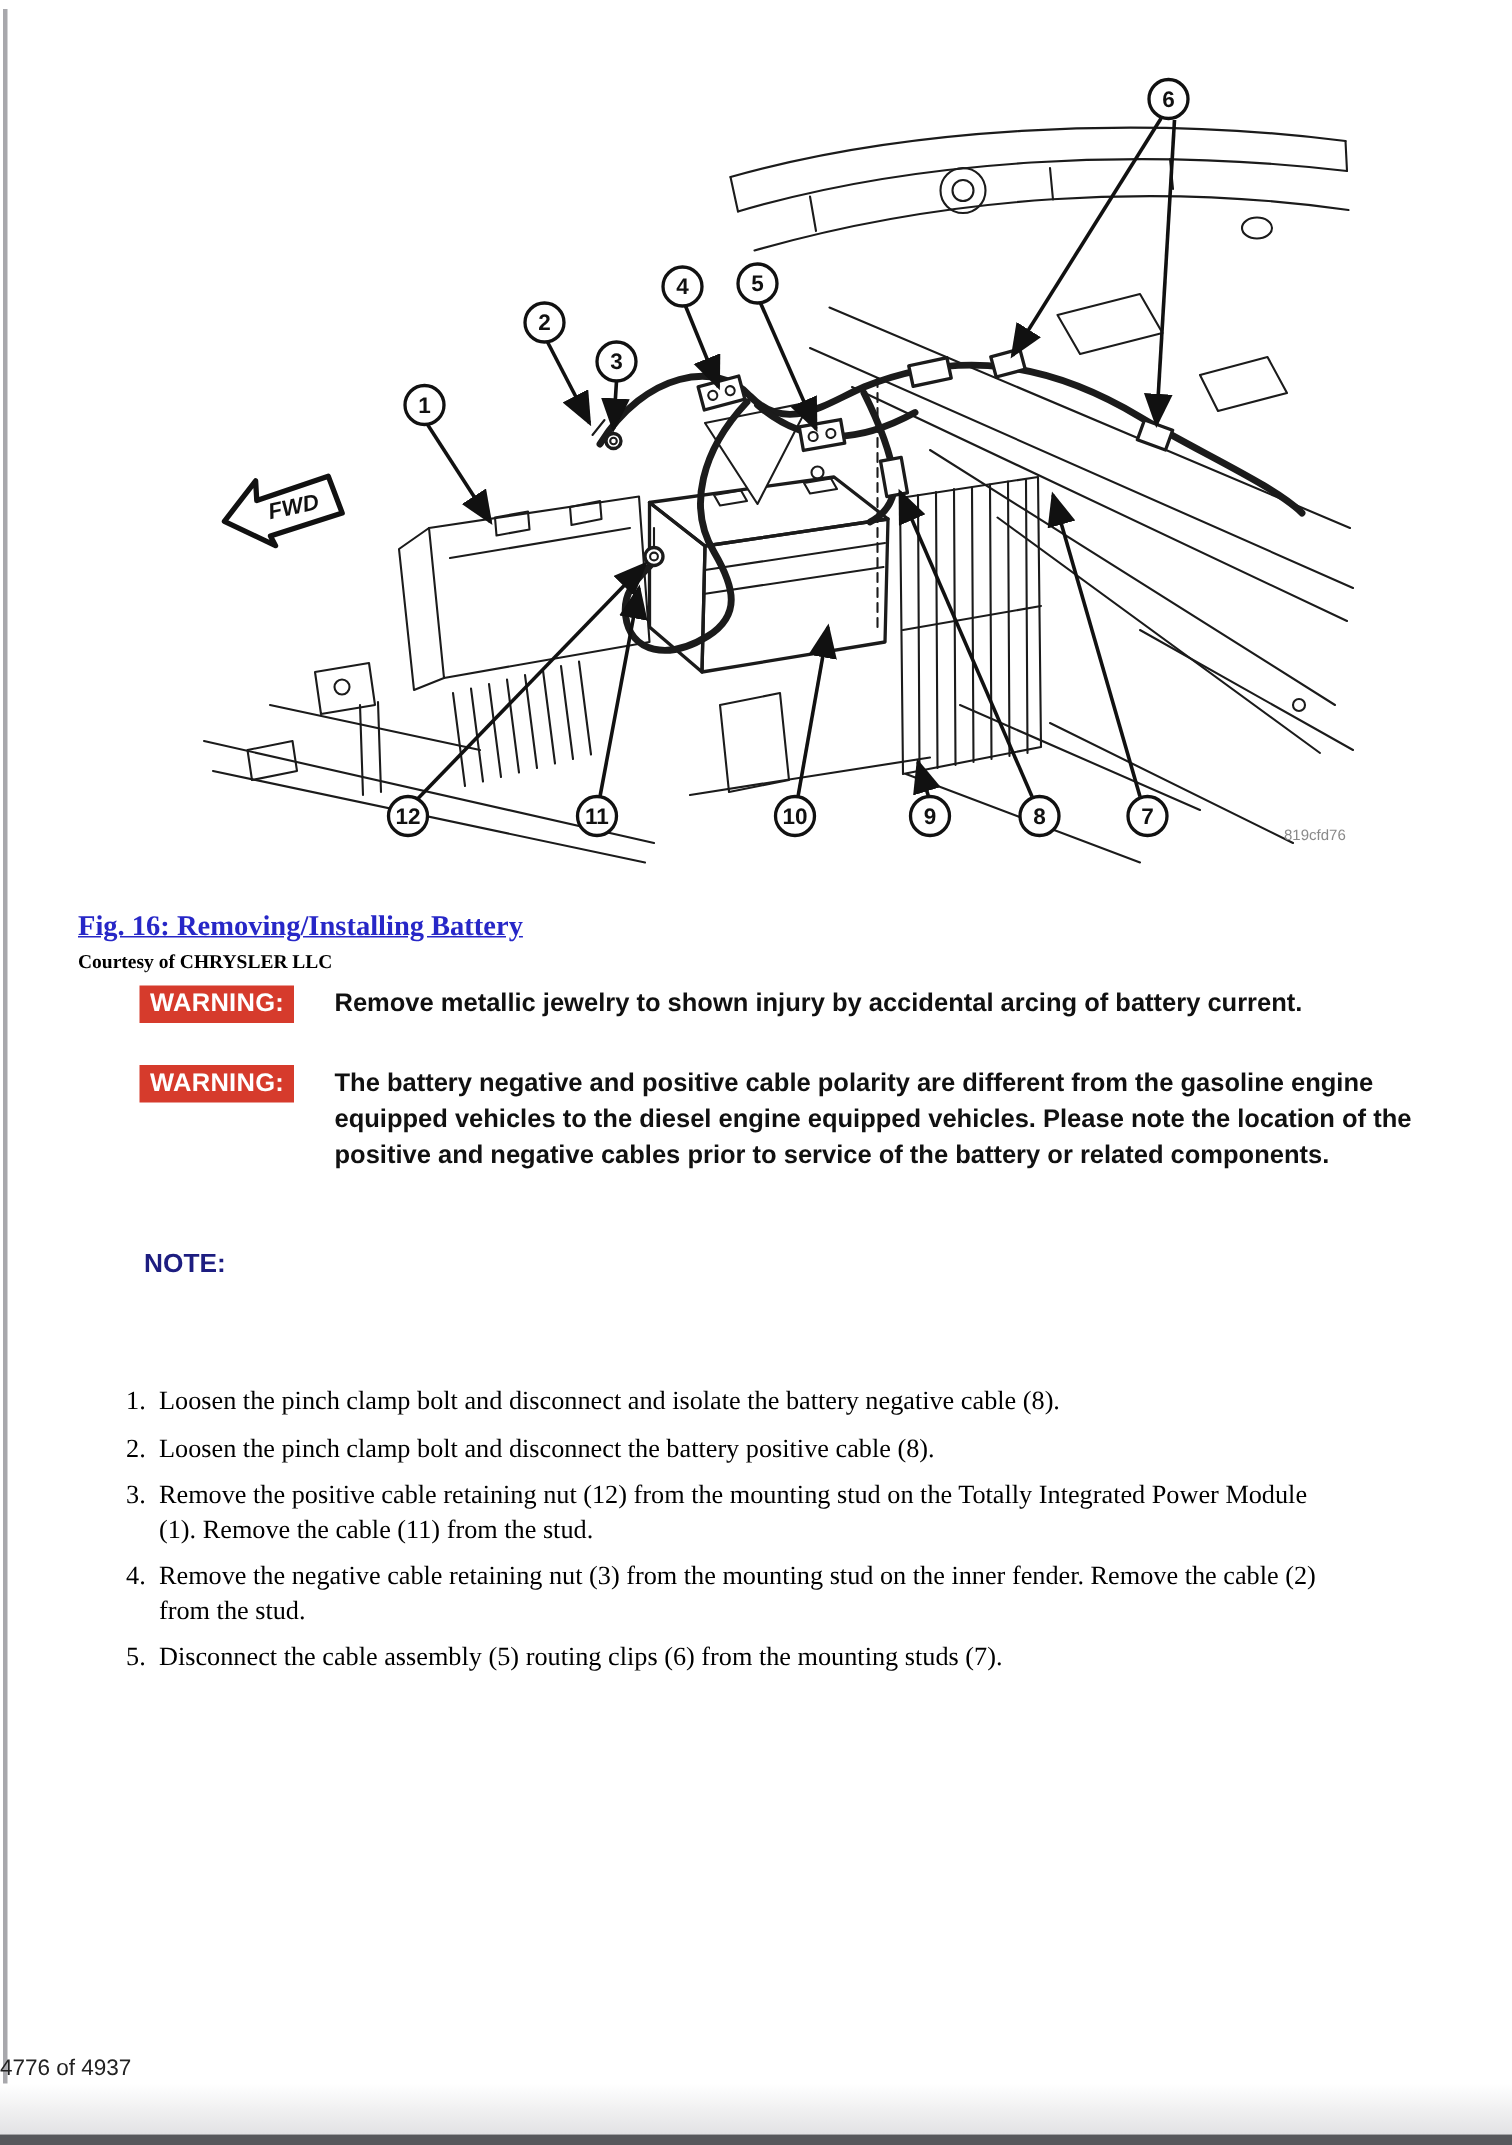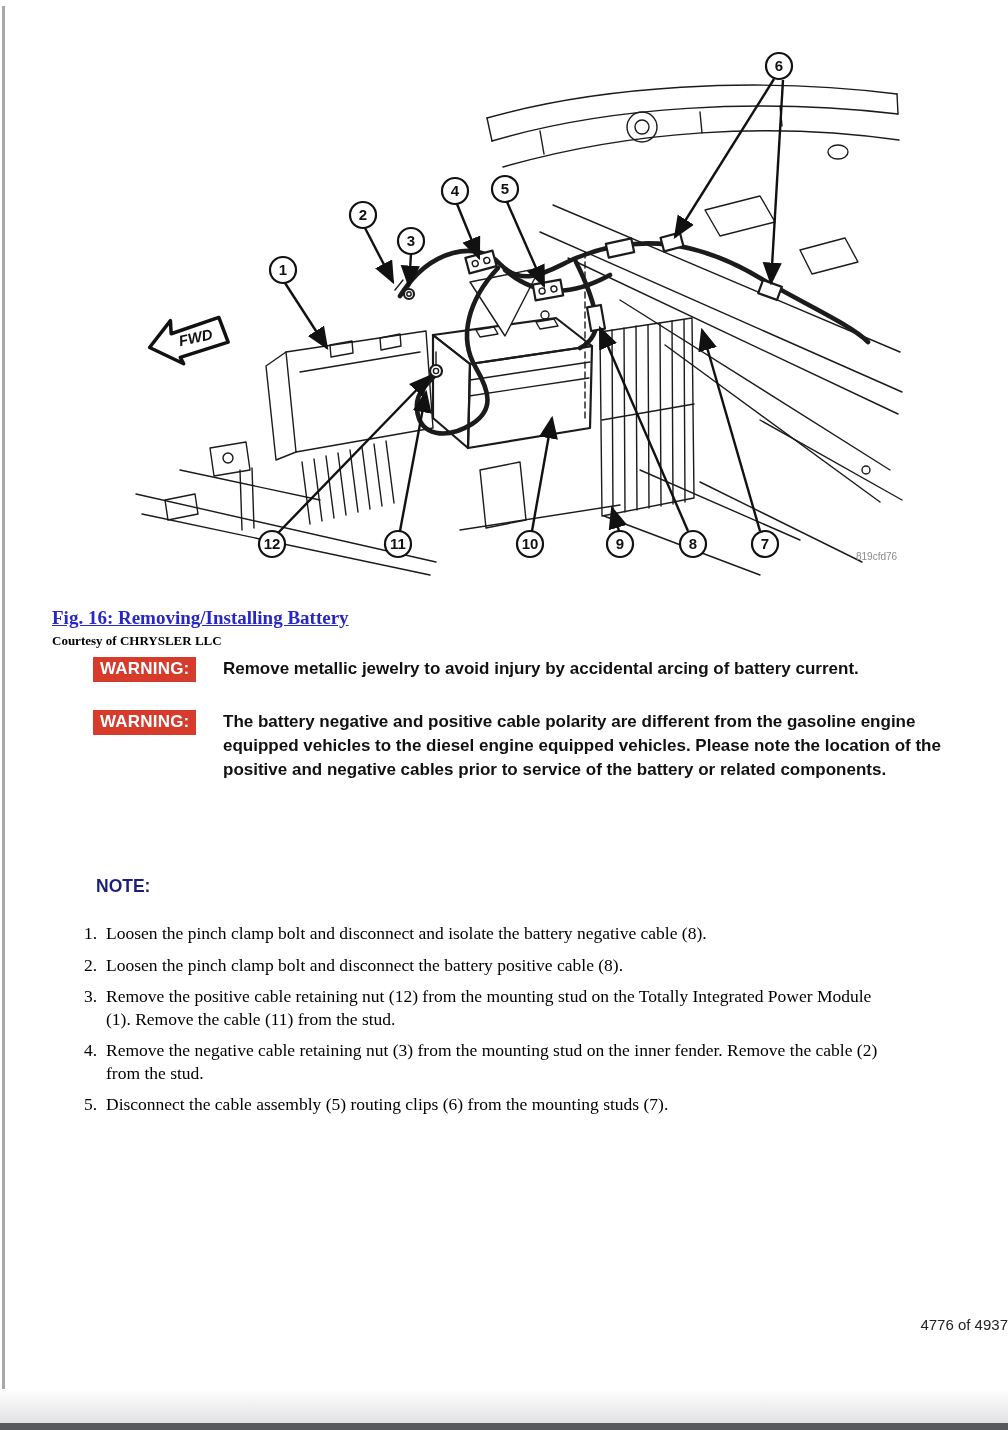--- a/index.html
+++ b/index.html
@@ -49,30 +49,30 @@
     display:inline-block; color:#1d1d80;
     font-family:"Liberation Sans",sans-serif; font-weight:bold; font-size:17.5px;
     padding-left:3px; padding-top:1px;
   }
   .advisory .body-col {
     font-family:"Liberation Sans",sans-serif; font-weight:bold; font-size:17px;
     color:#111; line-height:24px; width:762px;
   }
   #warning-1 { top:657px; }
   #warning-2 { top:710px; }
-  #note-1    { top:875px; }
+  #note-1    { top:831px; }
 
   
   .steps { position:absolute; left:84px; top:922px; width:800px; list-style:none; margin:0; padding:0; }
   .steps li { display:flex; margin-bottom:9px; font-size:17.5px; line-height:22.5px; color:#000; }
   .steps .num { flex:0 0 22px; }
   .steps .txt { width:772px; }
 
   
-  .footer-page { position:absolute; left:0; top:1316px; width:1008px; text-align:right;
+  .footer-page { position:absolute; left:0; top:1370px; width:1008px; text-align:left;
                  font-family:"Liberation Sans",sans-serif; font-size:15px; color:#222; }
 </style>
 </head>
 <body>
 
 <div class="page-edge-line"></div>
 
 <div class="figure-wrap">
 <svg width="1008" height="580" viewBox="0 0 1008 580">
   <defs>
@@ -245,21 +245,21 @@
 </svg>
 </div>
 
 <div class="caption">
   <div><a href="#" class="fig-link">Fig. 16: Removing/Installing Battery</a></div>
   <div class="courtesy">Courtesy of CHRYSLER LLC</div>
 </div>
 
 <div class="advisory" id="warning-1">
   <div class="label-col"><span class="warn-badge">WARNING:</span></div>
-  <div class="body-col">Remove metallic jewelry to avoid injury by accidental arcing of battery current.</div>
+  <div class="body-col">Remove metallic jewelry to shown injury by accidental arcing of battery current.</div>
 </div>
 
 <div class="advisory" id="warning-2">
   <div class="label-col"><span class="warn-badge">WARNING:</span></div>
   <div class="body-col">The battery negative and positive cable polarity are different from the gasoline engine equipped vehicles to the diesel engine equipped vehicles. Please note the location of the positive and negative cables prior to service of the battery or related components.</div>
 </div>
 
 <div class="advisory" id="note-1">
   <div class="label-col"><span class="note-label">NOTE:</span></div>
 </div>

